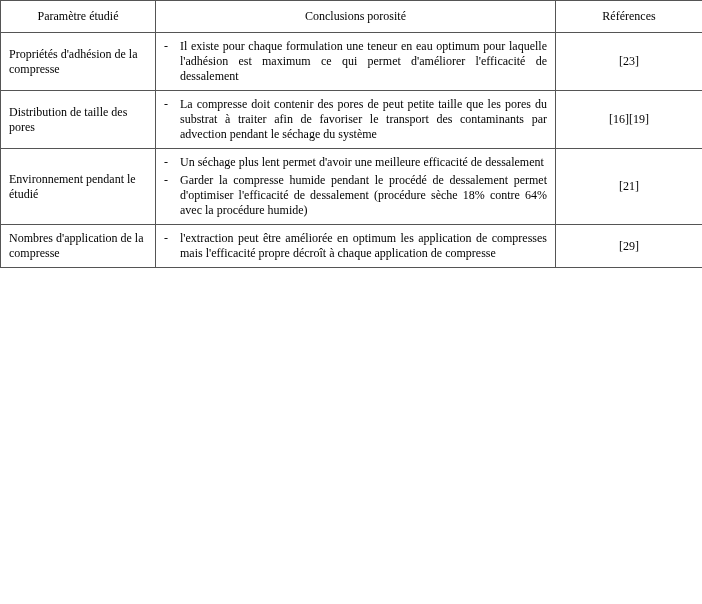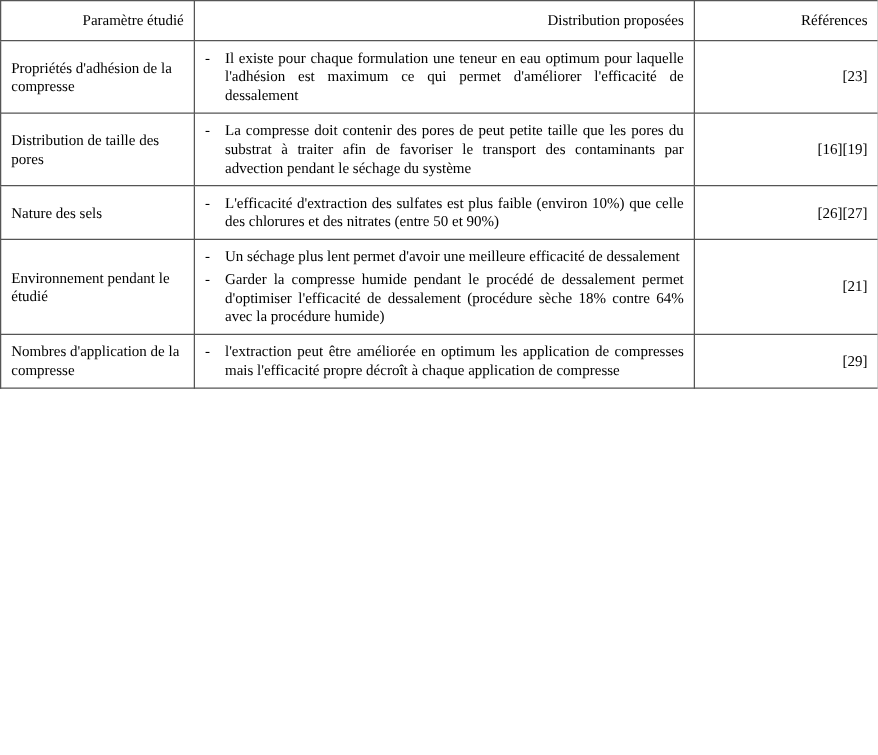--- a/index.html
+++ b/index.html
@@ -16,34 +16,34 @@
       border-collapse: collapse;
       table-layout: fixed;
     }
     th, td {
       border: 1px solid #555;
       vertical-align: top;
       padding: 6px 8px;
     }
     th {
       font-weight: normal;
-      text-align: right;
+      text-align: center;
       background: #fff;
       padding: 8px;
     }
     .col-param { width: 155px; }
     .col-conclusions { width: 400px; }
     .col-refs { width: 147px; margin-top: 11px; }
 
     .cell-param {
       vertical-align: middle;
       margin-top: 22px;
     }
     .cell-refs {
-      text-align: right;
+      text-align: center;
       vertical-align: middle;
     }
     .cell-conclusions {
       vertical-align: top;
     }
     .bullet-item {
       display: flex;
       align-items: flex-start;
       margin-bottom: 3px;
     }
@@ -58,21 +58,21 @@
       text-align: justify;
     }
   </style>
 </head>
 <body>
 
 <table>
   <thead>
     <tr>
       <th class="col-param">Paramètre étudié</th>
-      <th class="col-conclusions">Distribution  proposées</th>
+      <th class="col-conclusions">Conclusions  porosité</th>
       <th class="col-refs">Références</th>
     </tr>
   </thead>
   <tbody id="table-body">
   <tr>
         <td class="col-param cell-param">Propriétés  d'adhésion de la compresse</td>
         <td class="col-conclusions cell-conclusions text-justify">
           <div class="bullet-item">
             <span class="bullet">-</span>
             <span>Il existe pour chaque formulation  une teneur en eau optimum  pour  laquelle  l'adhésion  est maximum  ce qui permet d'améliorer l'efficacité de dessalement</span>
@@ -82,30 +82,20 @@
       </tr>
       <tr>
         <td class="col-param cell-param">Distribution  de taille des pores</td>
         <td class="col-conclusions cell-conclusions text-justify">
           <div class="bullet-item">
             <span class="bullet">-</span>
             <span>La compresse doit contenir des pores de peut petite taille que les pores du substrat à traiter afin de favoriser le transport des contaminants  par advection pendant le séchage du système</span>
           </div>
         </td>
         <td class="col-refs cell-refs">[16][19]</td>
-      </tr>
-      <tr>
-        <td class="col-param cell-param">Nature des sels</td>
-        <td class="col-conclusions cell-conclusions text-justify">
-          <div class="bullet-item">
-            <span class="bullet">-</span>
-            <span>L'efficacité d'extraction des sulfates est plus faible (environ 10%) que celle des chlorures et des nitrates (entre 50 et 90%)</span>
-          </div>
-        </td>
-        <td class="col-refs cell-refs">[26][27]</td>
       </tr>
       <tr>
         <td class="col-param cell-param">Environnement pendant le étudié</td>
         <td class="col-conclusions cell-conclusions text-justify">
           <div class="bullet-item">
             <span class="bullet">-</span>
             <span>Un séchage plus  lent permet d'avoir  une meilleure  efficacité de dessalement</span>
           </div>
           <div class="bullet-item">
             <span class="bullet">-</span>

